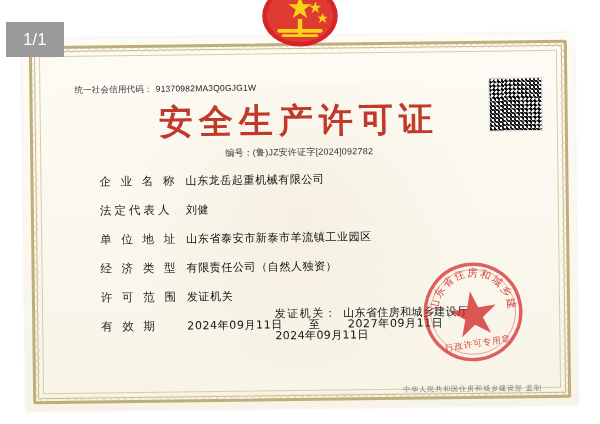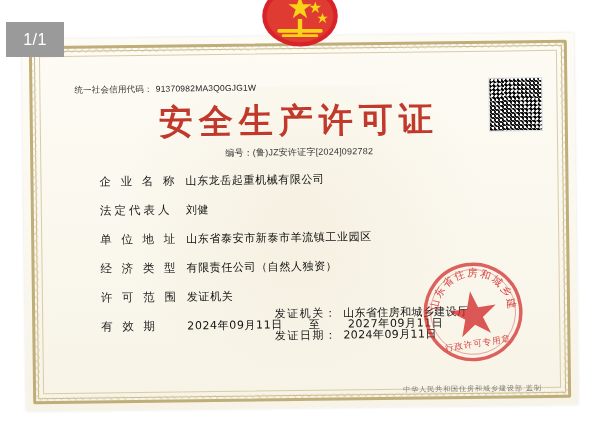--- a/index.html
+++ b/index.html
@@ -317,21 +317,20 @@
         <div class="value2">2027年09月11日</div>
       </div>
     </div>
 
     <div class="issuer">
       <div class="line">
         <div class="label">发证机关：</div>
         <div class="value">山东省住房和城乡建设厅</div>
       </div>
       <div class="line">
-        <div class="label">发证日期：</div>
         <div class="value">2024年09月11日</div>
       </div>
     </div>
 
     <svg id="seal" viewBox="0 0 120 120">
       <circle cx="60" cy="60" r="55" fill="none" stroke="#d02020" stroke-width="4" opacity="0.85"></circle>
       <circle cx="60" cy="60" r="49" fill="none" stroke="#d02020" stroke-width="1" opacity="0.5"></circle>
       <polygon fill="#d02020" opacity="0.9" points="60,36 66.5,55.5 87,55.5 70.3,67.5 76.8,87 60,75 43.2,87 49.7,67.5 33,55.5 53.5,55.5"></polygon>
       <path id="sealring" d="M60,60 m-41,0 a41,41 0 1,1 82,0" fill="none"></path>
       <text font-size="12" fill="#d02020" letter-spacing="2" font-family="DejaVu Sans, sans-serif">

